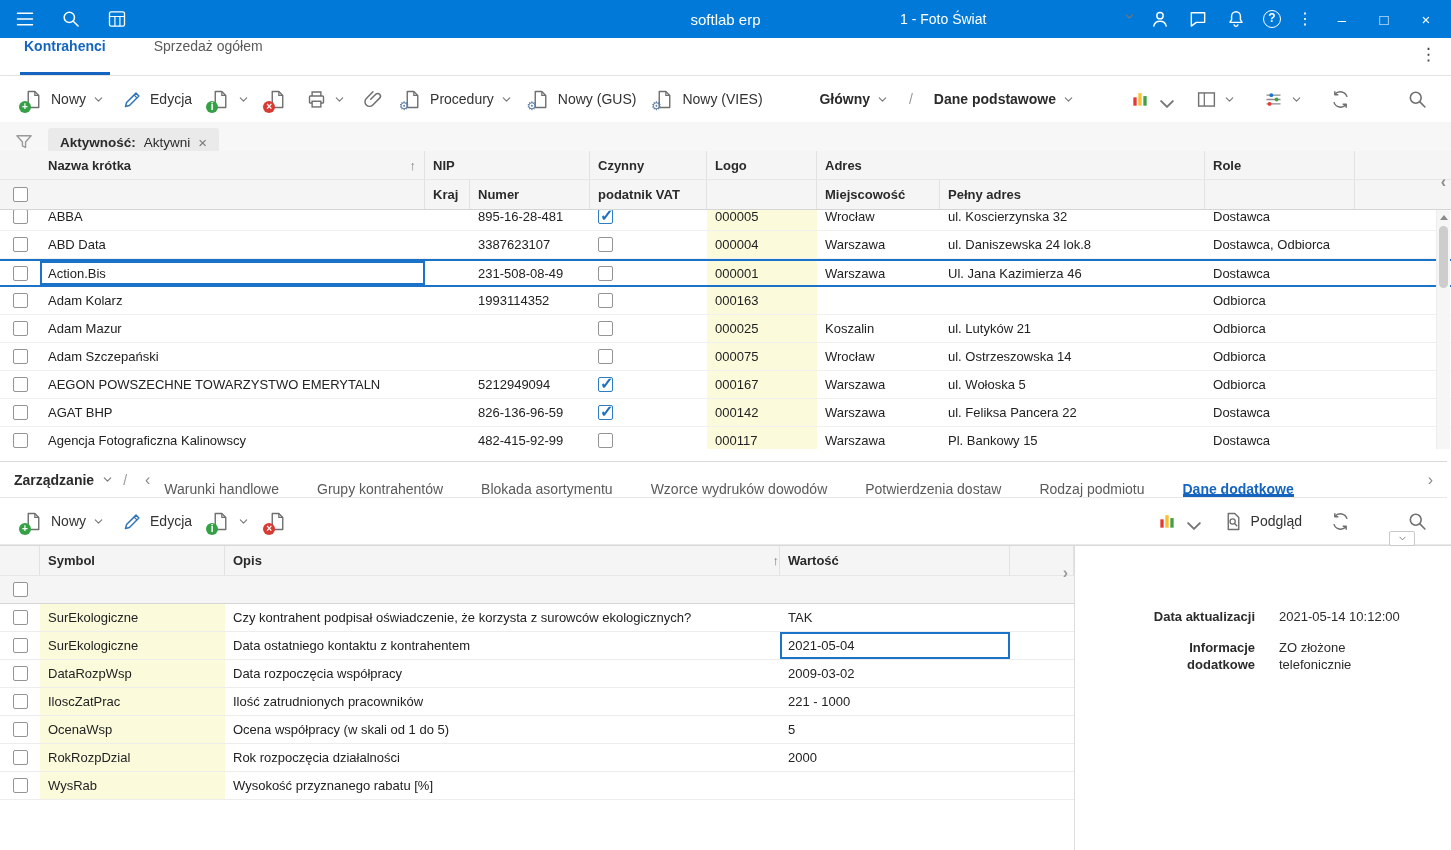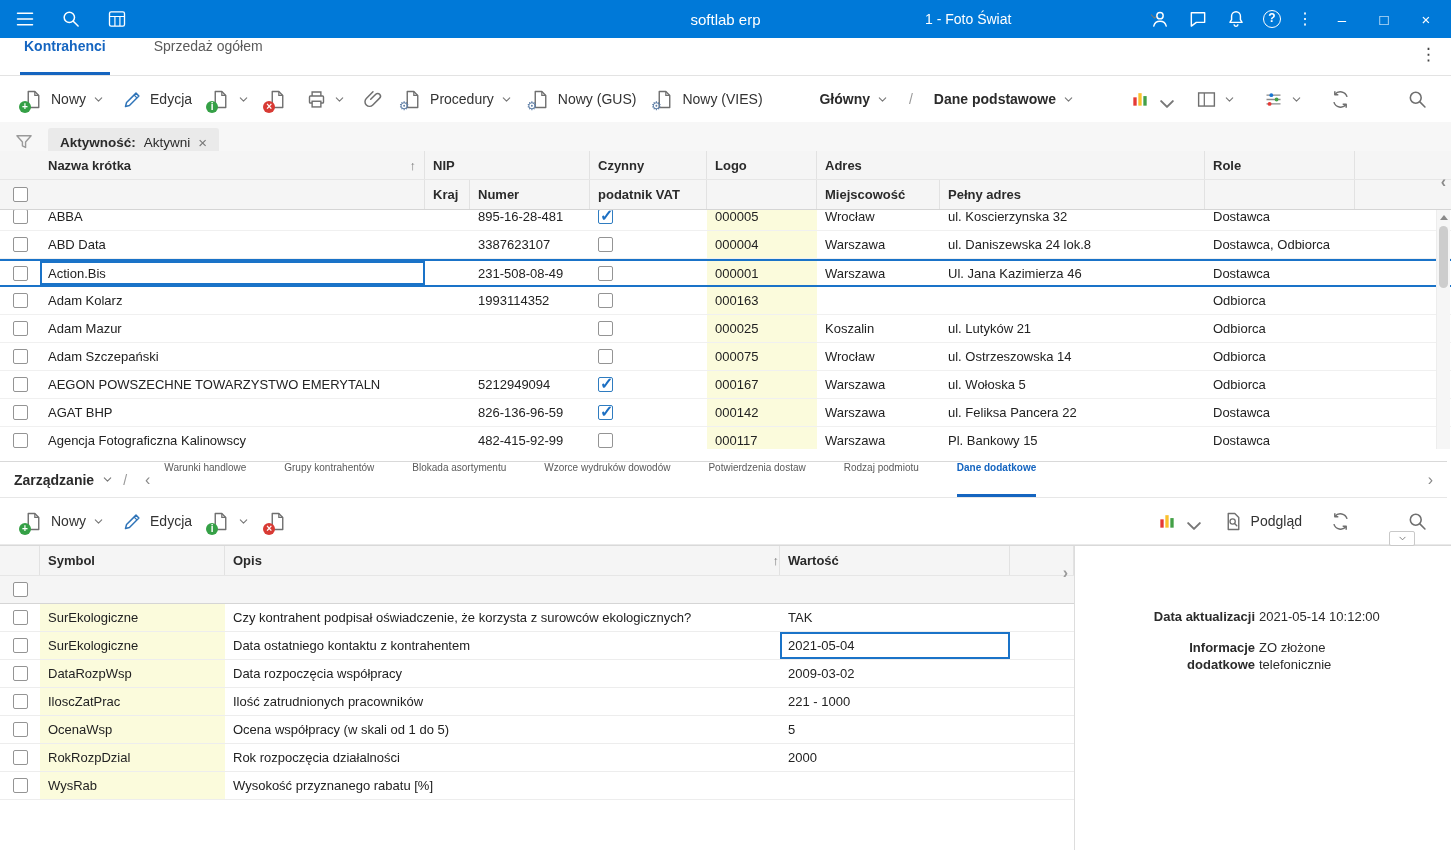--- a/index.html
+++ b/index.html
@@ -5,21 +5,21 @@
   *{box-sizing:border-box;margin:0;padding:0}
   html,body{width:1451px;height:850px;font-family:"Liberation Sans",sans-serif;background:#fff;overflow:hidden}
   .app{position:relative;width:1451px;height:850px;overflow:hidden;font-size:13px;color:#222}
 
   
   .titlebar{position:absolute;top:0;left:0;right:0;height:38px;background:#0079d8;color:#fff;display:flex;align-items:center}
   .tb-left{display:flex;align-items:center;gap:24px;padding-left:14px}
   .tb-icon{width:22px;height:22px;color:#fff;display:inline-flex;align-items:center;justify-content:center;cursor:pointer}
   .tb-icon svg{width:20px;height:20px}
   .app-title{position:absolute;left:50%;transform:translateX(-50%);font-size:15px;color:#fff}
-  .company{position:absolute;left:925px;width:235px;display:flex;align-items:flex-start;justify-content:space-between;font-size:14px;cursor:pointer}
+  .company{position:absolute;left:900px;width:235px;display:flex;align-items:flex-start;justify-content:space-between;font-size:14px;cursor:pointer}
   .tb-right{position:absolute;right:0;top:0;height:38px;display:flex;align-items:center;gap:16px;padding-right:12px}
   .glyph{font-size:16px;line-height:1;display:inline-block;text-align:center}
   .help-circle{width:18px;height:18px;border:1.5px solid #fff;border-radius:50%;font-size:12px;font-weight:bold;line-height:15px;text-align:center}
   .win-btn{width:26px;text-align:center;font-size:15px;cursor:pointer}
 
   
   .doctabs{position:absolute;top:38px;left:0;right:0;height:38px;background:#fff;border-bottom:1px solid #e3e3e3;display:flex;align-items:stretch;padding-left:20px}
   .dtab{display:flex;align-items:flex-start;padding:0 4px;margin-right:40px;font-size:14px;color:#5a5a5a;position:relative;cursor:pointer}
   .dtab[data-active="true"]{color:#1565c0;font-weight:bold}
   .dtab[data-active="true"]::after{content:"";position:absolute;left:0;right:0;bottom:0;height:3px;background:#1565c0}
@@ -88,21 +88,21 @@
   .vscroll{position:absolute;right:1px;top:0;width:14px;height:239px;background:#f6f6f6;border-left:1px solid #ededed}
   .vscroll .up{position:absolute;top:5px;left:3px;width:0;height:0;border-left:4px solid transparent;border-right:4px solid transparent;border-bottom:5px solid #8a8a8a}
   .vscroll .thumb{position:absolute;top:16px;left:2px;width:9px;height:62px;background:#cdcdcd;border-radius:5px;cursor:pointer}
 
   
   .sectiontabs{position:absolute;top:461px;left:0;right:4px;height:37px;background:#fff;border-top:1px solid #d9d9d9;border-bottom:1px solid #e7e7e7;display:flex;align-items:stretch;padding:0 14px;gap:0}
   .manage{display:flex;align-items:center;gap:8px;font-weight:bold;color:#2b2b2b;font-size:14px;cursor:pointer}
   .st-slash{display:flex;align-items:center;color:#999;padding:0 10px;font-size:14px}
   .st-chev{display:flex;align-items:center;color:#8a8a8a;font-size:16px;padding:0 8px;cursor:pointer}
   .stabs{display:flex;align-items:stretch;gap:38px;margin-left:6px;flex:1}
-  .stab{display:flex;align-items:flex-start;font-size:10px;color:#5a5a5a;position:relative;cursor:pointer;white-space:nowrap}
+  .stab{display:flex;align-items:flex-end;font-size:14px;color:#5a5a5a;position:relative;cursor:pointer;white-space:nowrap}
   .stab[data-active="true"]{color:#1565c0;font-weight:bold}
   .stab[data-active="true"]::after{content:"";position:absolute;left:0;right:0;bottom:0;height:3px;background:#1565c0}
   .st-right{display:flex;align-items:center;color:#8a8a8a;font-size:16px;padding-left:8px;cursor:pointer}
 
   
   .bottomsplit{position:absolute;top:545px;left:0;right:0;bottom:0;display:flex;border-top:1px solid #d9d9d9}
   .bgrid{width:1075px;flex:0 0 1075px;border-right:1px solid #ddd;position:relative;background:#fff}
   .dhead{height:58px;background:#f5f5f5;border-bottom:1px solid #d5d5d5;font-weight:bold;color:#2b2b2b;position:relative}
   .dhr1{display:flex;height:30px;align-items:center;border-bottom:1px solid #e6e6e6}
   .dhr2{display:flex;height:27px;align-items:center}
@@ -112,21 +112,21 @@
   .d-sort{width:20px;flex:0 0 20px;display:flex;align-items:center;justify-content:center;border-right:1px solid #e2e2e2;height:100%}
   .d-wartosc{width:230px;flex:0 0 230px}
   .d-opis-row{width:555px;flex:0 0 555px}
   .drow{display:flex;height:28px;align-items:center;border-bottom:1px solid #ededed;background:#fff;cursor:pointer}
   .drow[data-selected="true"] .d-wartosc{box-shadow:inset 0 0 0 2px #1a73c8}
   .dhead .hcell{border-right:1px solid #e2e2e2}
   .dexp{position:absolute;right:6px;top:18px;color:#9a9a9a;font-size:16px;cursor:pointer}
 
   
   .sidepanel{flex:1;background:#fff;padding-top:62px;position:relative}
-  .field{display:flex;gap:4px;padding:0 12px 0 65px;margin-bottom:13px}
+  .field{display:flex;gap:24px;padding:0 12px 0 65px;margin-bottom:13px}
   .flabel{width:115px;flex:0 0 115px;text-align:right;font-weight:bold;color:#2b2b2b;line-height:1.35}
   .fvalue{flex:1;color:#2b2b2b;white-space:pre-line;line-height:1.35}
 
   .expander{position:absolute;left:1389px;top:531px;width:26px;height:15px;background:#fff;border:1px solid #c9c9c9;border-radius:2px;display:flex;align-items:center;justify-content:center;color:#777;cursor:pointer;z-index:5}
   .expander svg{width:9px;height:9px}
 </style>
 </head>
 <body>
 
 <svg width="0" height="0" style="position:absolute">

